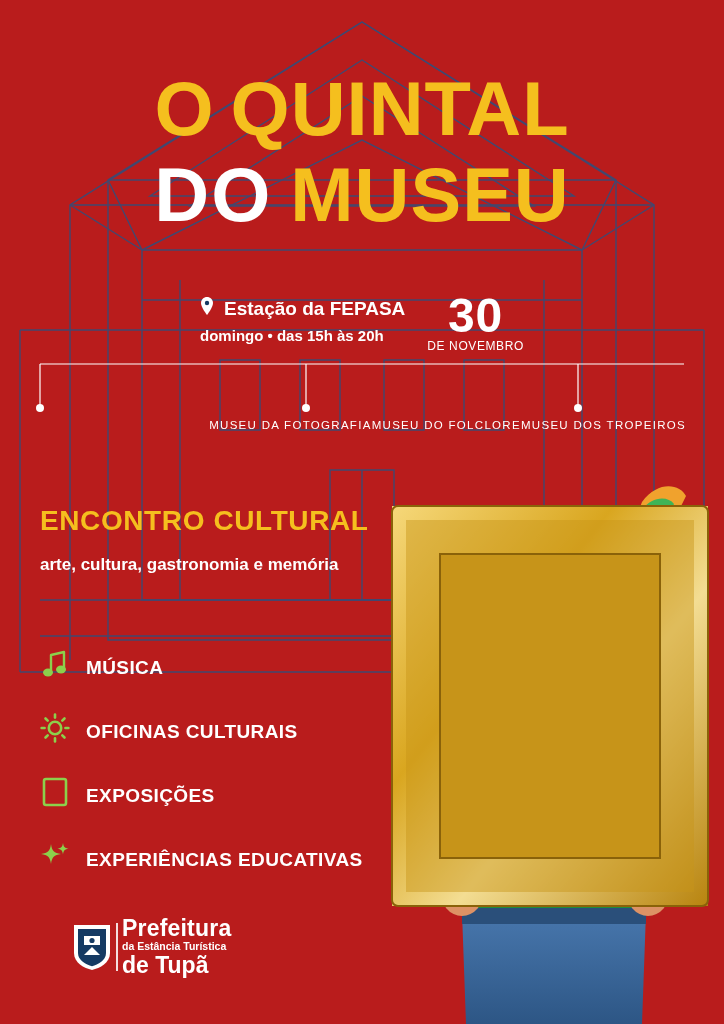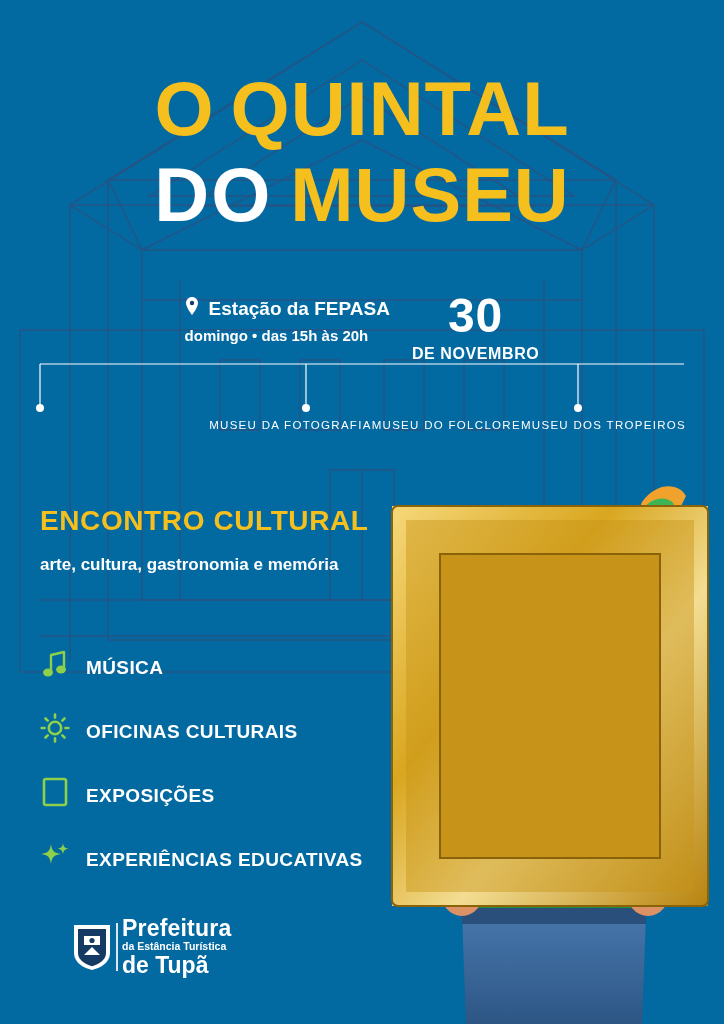--- a/index.html
+++ b/index.html
@@ -9,21 +9,21 @@
     width: 724px;
     height: 1024px;
     overflow: hidden;
     font-family: "Liberation Sans", sans-serif;
   }
 
   .poster {
     position: relative;
     width: 724px;
     height: 1024px;
-    background: #0369a1;
+    background: #b91c1c;
     overflow: hidden;
   }
 
   
   .blueprint {
     position: absolute;
     inset: 0;
     z-index: 0;
     pointer-events: none;
   }
@@ -98,24 +98,24 @@
     color: #ffffff;
     line-height: 1;
   }
   .date-day {
     font-size: 48px;
     font-weight: 700;
     letter-spacing: 1px;
     text-align: center;
   }
   .date-month {
-    font-size: 16px;
-    font-weight: 700;
+    font-size: 12px;
+    font-weight: 400;
     letter-spacing: 0.6px;
-    margin-top: 6px;
+    margin-top: 0;
   }
 
   
   .museums {
     position: absolute;
     top: 362px;
     left: 30px;
     width: 664px;
     height: 80px;
     z-index: 3;

